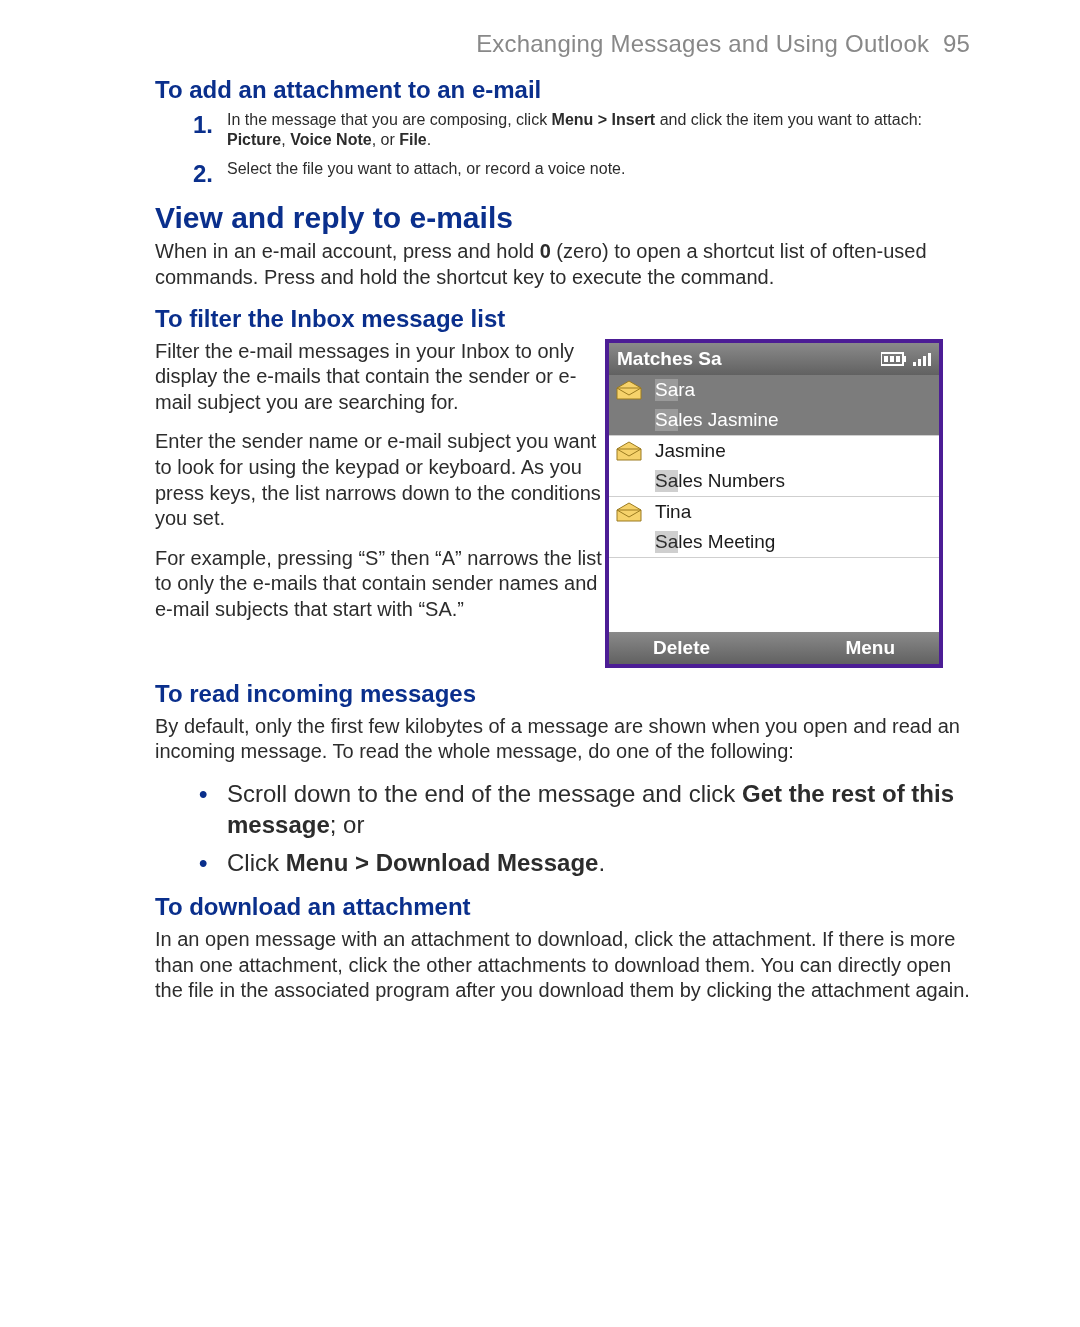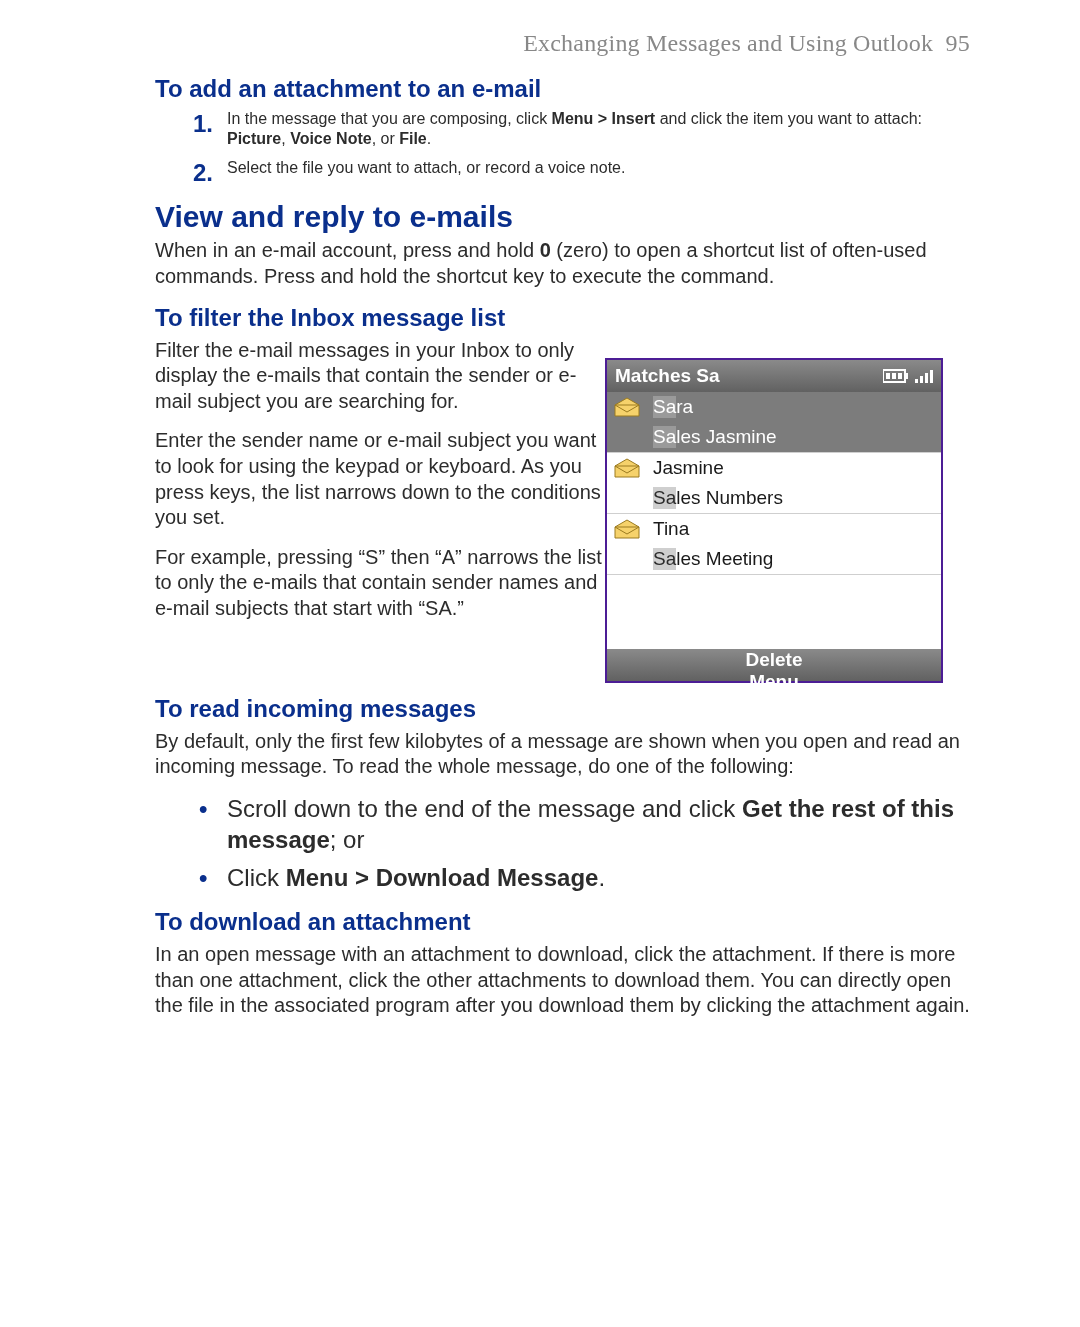--- a/index.html
+++ b/index.html
@@ -18,21 +18,20 @@
   .page {
     box-sizing: border-box;
     padding: 30px 110px 60px 155px;
   }
   .page-header {
     text-align: right;
     font-size: 24px;
     color: #888;
     margin-bottom: 18px;
     letter-spacing: 0.2px;
-    font-family: Liberation Serif, serif;
   }
   .h4 {
     color: #0a2f8c;
     font-weight: 700;
     font-size: 24px;
     margin: 0 0 6px 0;
   }
   .h2 {
     color: #0a2f8c;
     font-weight: 700;
@@ -91,26 +90,26 @@
   .two-col {
     display: flex;
     align-items: flex-start;
   }
   .two-col .left { flex: 0 0 450px; }
   .two-col .right { flex: 0 0 340px; }
 
   
   .phone {
     width: 338px;
-    border: 2px solid #4c1d95;
+    border: 4px solid #4c1d95;
     box-sizing: border-box;
     font-family: Tahoma, Verdana, sans-serif;
     font-size: 19px;
     color: #1a1a1a;
-    margin-top: 20px;
+    margin-top: 0;
   }
   .phone-titlebar {
     display: flex;
     align-items: center;
     height: 32px;
     background: linear-gradient(#8a8a8a, #616161);
     color: #fff;
     font-weight: 700;
     padding: 0 8px;
     justify-content: space-between;
@@ -148,21 +147,20 @@
   }
   .phone-softkeys {
     display: flex;
     height: 32px;
     background: linear-gradient(#8a8a8a, #616161);
     color: #fff;
     font-weight: 700;
     justify-content: space-between;
     align-items: center;
     padding: 0 44px;
-    flex-direction: column;
   }
   .hl {
     background: #cfcfcf;
     color: #2c2c2c;
     display: inline-block;
   }
   .phone-row.selected .hl {
     background: #9a9a9a;
     color: #fff;
   }

